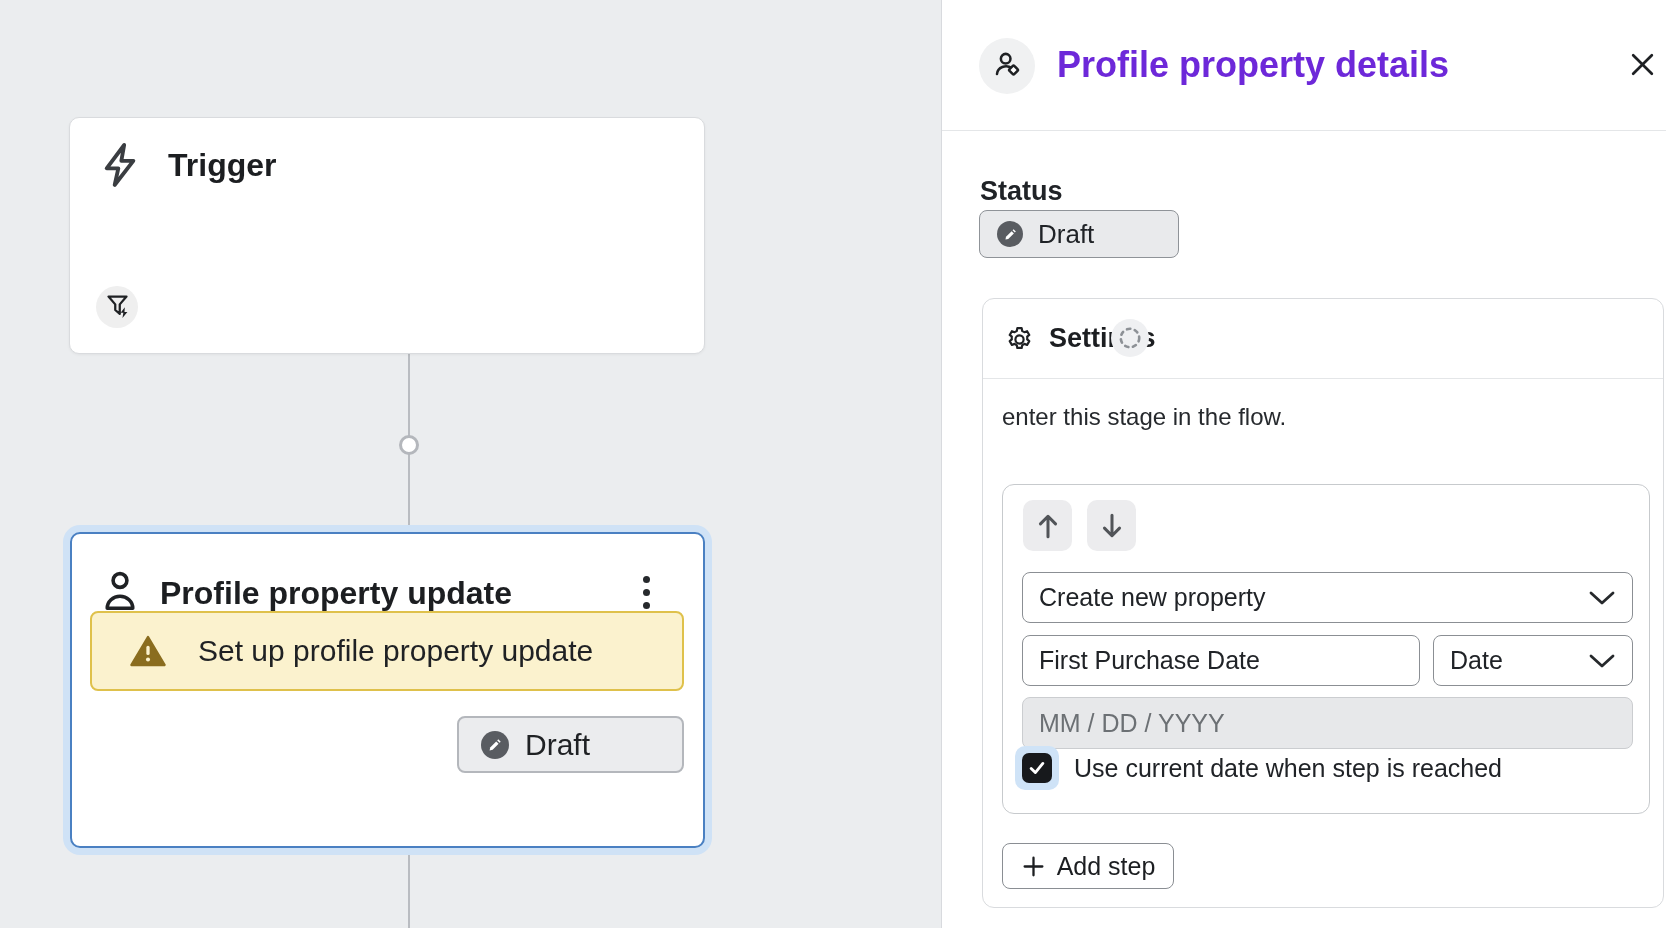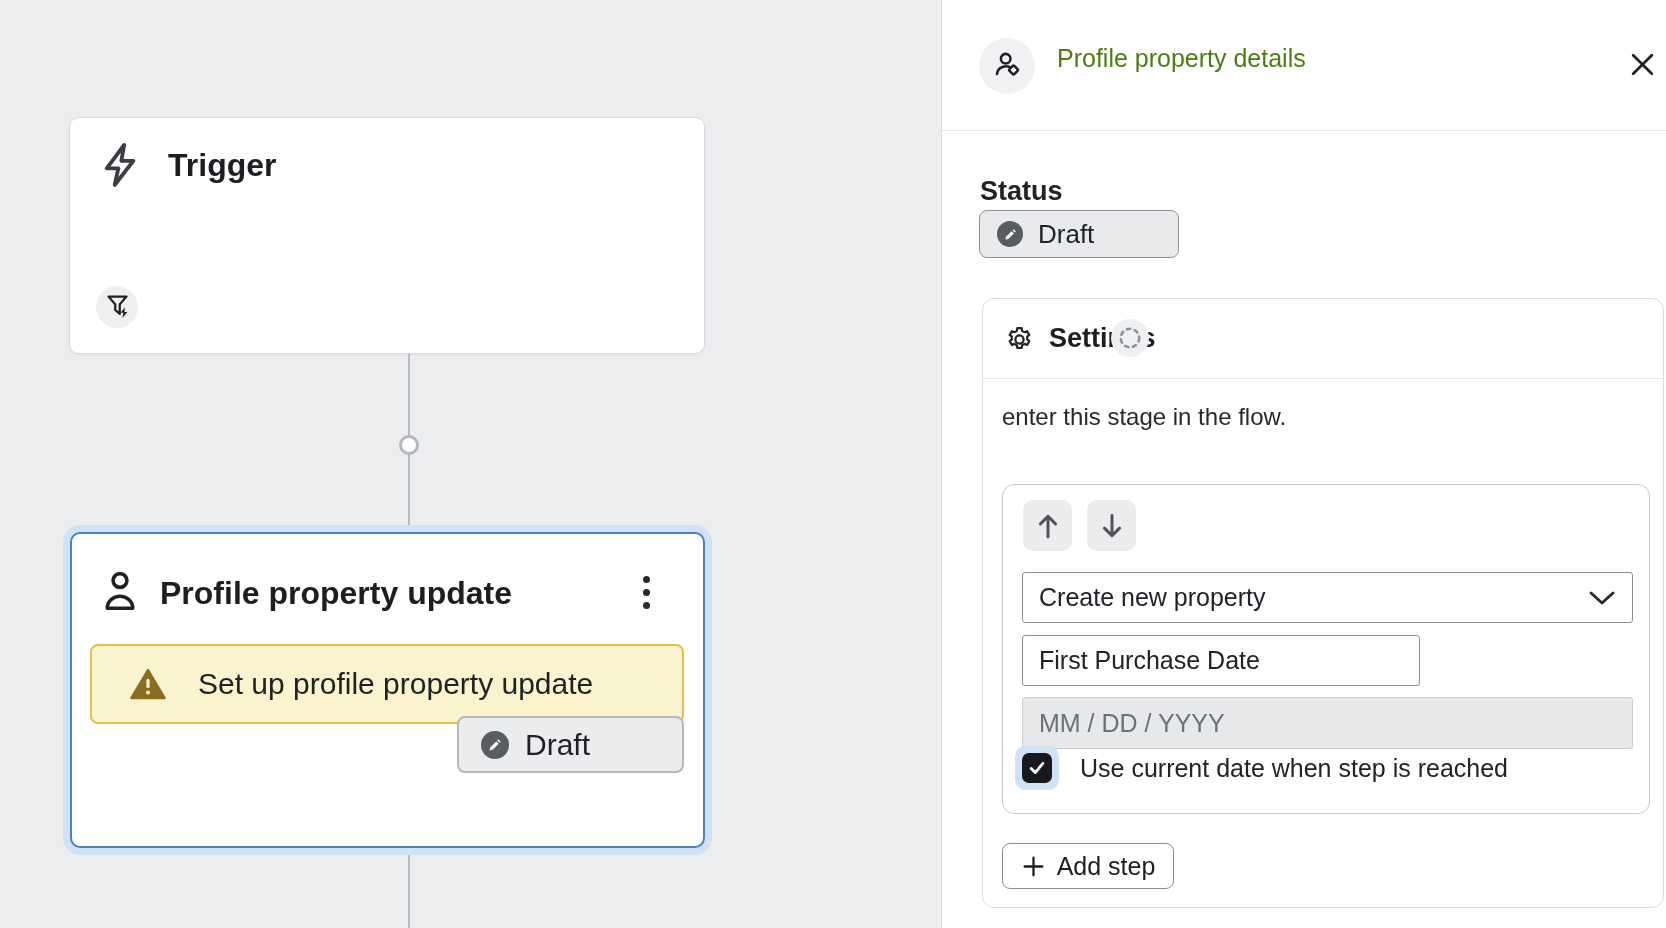--- a/index.html
+++ b/index.html
@@ -20,36 +20,36 @@
   .card-title { position:absolute; font-size:32px; font-weight:700; color:#1c1e21; white-space:nowrap; }
   .card-desc  { position:absolute; font-size:32px; font-weight:400; color:#1c1e21; white-space:nowrap; }
 
   .filter-badge { position:absolute; width:42px; height:42px; border-radius:50%; background:#efefef;
     display:flex; align-items:center; justify-content:center; }
 
   .kebab { position:absolute; display:flex; flex-direction:column; gap:6px; padding:6px; cursor:pointer; }
   .kebab span { width:7px; height:7px; border-radius:50%; background:#26292c; }
 
   .warning-box { position:absolute; background:#fbf2ce; border:2px solid #dfc14b; border-radius:8px;
-    display:flex; align-items:center;margin-top:33px; }
+    display:flex; align-items:center; }
   .warning-box .wtext { font-size:30px; color:#1f2124; margin-left:32px; white-space:nowrap; }
 
   .draft-chip { display:flex; align-items:center; background:#ebecee; border:2px solid #b4b7bc;
     border-radius:8px; }
   .draft-chip.on-card { position:absolute; left:385px; top:182px; width:227px; height:57px; padding-left:22px; }
   .draft-chip.on-card .dtext { font-size:30px; margin-left:16px; }
 
   .pencil-circle { border-radius:50%; background:#595c61; display:flex; align-items:center; justify-content:center; flex:none; }
 
   
   .panel { position:absolute; left:941px; top:0; width:725px; height:928px; background:#fff;
     border-left:1px solid #d8dade; }
   .panel-icon-circle { position:absolute; left:37px; top:38px; width:56px; height:56px; border-radius:50%;
     background:#f0f1f2; display:flex; align-items:center; justify-content:center; }
-  .panel-title { position:absolute; left:115px; top:44px; font-size:25px; font-weight:400; color:#4d7c0f; white-space:nowrap; }
+  .panel-title { position:absolute; left:115px; top:44px; font-size:36px; font-weight:700; color:#6d28d9; white-space:nowrap; }
   .close-btn { position:absolute; left:680px; top:44px; width:40px; height:40px; display:flex;
     align-items:center; justify-content:center; cursor:pointer; background:none; border:none; }
   .panel-divider { position:absolute; left:0; top:130px; width:725px; height:1px; background:#e4e6e8; }
 
   .status-label { position:absolute; left:38px; top:176px; font-size:27px; font-weight:700; color:#202327; }
   .status-chip { position:absolute; left:37px; top:210px; width:200px; height:48px; padding-left:17px;
     background:#e9eaec; border:1px solid #8f9398; border-radius:8px; }
   .status-chip .dtext { font-size:26px; margin-left:15px; color:#202327; }
 
   .settings-card { position:absolute; left:40px; top:298px; width:682px; height:610px;
@@ -62,35 +62,35 @@
   .settings-head-divider { position:absolute; left:0; top:79px; width:100%; height:1px; background:#e4e6e8; }
 
   .settings-desc { position:absolute; left:19px; top:99px; font-size:24px; line-height:37px; color:#26292d; }
 
   .steps-box { position:absolute; left:19px; top:185px; width:648px; height:330px;
     border:1px solid #c7cacd; border-radius:12px; }
   .order-btn { position:absolute; top:15px; width:49px; height:51px; border-radius:10px; border:none;
     background:#ececee; display:flex; align-items:center; justify-content:center; cursor:pointer; }
   .order-btn.up { left:20px; } .order-btn.down { left:84px; }
 
-  .fake-select, .fake-input { position:absolute; background:#fff; border:1.5px solid #8b8f94; border-radius:3px;
+  .fake-select, .fake-input { position:absolute; background:#fff; border:1.5px solid #8b8f94; border-radius:8px;
     display:flex; align-items:center; font-size:25px; color:#202327; padding:12px 16px; cursor:pointer; }
   .fake-select .chev { margin-left:auto; }
   .sel-property { left:19px; top:87px; width:611px; height:51px; }
   .inp-name     { left:19px; top:150px; width:398px; height:51px; cursor:text; }
   .sel-type     { left:430px; top:150px; width:200px; height:51px; }
   .inp-date     { left:19px; top:212px; width:611px; height:52px; background:#e7e8ea; border:1px solid #cbcdd0;
                   color:#6c7074; cursor:default; }
 
   .checkbox-row { position:absolute; left:12px; top:261px; display:flex; align-items:center; }
   .checkbox-halo { width:44px; height:44px; border-radius:10px; background:#cfe3f7;
     display:flex; align-items:center; justify-content:center; cursor:pointer; }
   .checkbox-box { width:30px; height:30px; border-radius:7px; background:#17191c;
     display:flex; align-items:center; justify-content:center; }
-  .checkbox-label { margin-left:21px; font-size:25px; color:#202327; white-space:nowrap; }
+  .checkbox-label { margin-left:15px; font-size:25px; color:#202327; white-space:nowrap; }
 
   .add-step-btn { position:absolute; left:19px; top:544px; width:172px; height:46px; background:#fff;
     border:1.5px solid #8a8e93; border-radius:8px; display:flex; align-items:center; justify-content:center;
     gap:11px; font-size:25px; font-weight:500; color:#1c1e21; cursor:pointer; font-family:inherit; }
 </style>
 </head>
 <body>
 
 <div id="stage">
 
@@ -223,20 +223,28 @@
             <svg width="28" height="16" viewBox="0 0 28 16" fill="none" stroke="#26292c" stroke-width="2.8" stroke-linecap="round" stroke-linejoin="round">
               <path d="M3 3 L14 13 L25 3"></path>
             </svg>
           </span>
         </div>
 
         <div class="fake-input inp-name">
           <span>First Purchase Date</span>
         </div>
 
+        <div class="fake-select sel-type">
+          <span>Date</span>
+          <span class="chev">
+            <svg width="28" height="16" viewBox="0 0 28 16" fill="none" stroke="#26292c" stroke-width="2.8" stroke-linecap="round" stroke-linejoin="round">
+              <path d="M3 3 L14 13 L25 3"></path>
+            </svg>
+          </span>
+        </div>
 
         <div class="fake-input inp-date">
           <span>MM / DD / YYYY</span>
         </div>
 
         <div class="checkbox-row">
           <span class="checkbox-halo">
             <span class="checkbox-box">
               <svg width="20" height="20" viewBox="0 0 24 24" fill="none" stroke="#fff" stroke-width="3.4" stroke-linecap="round" stroke-linejoin="round">
                 <path d="M5 12.5 L10 17.5 L19 6.5"></path>

